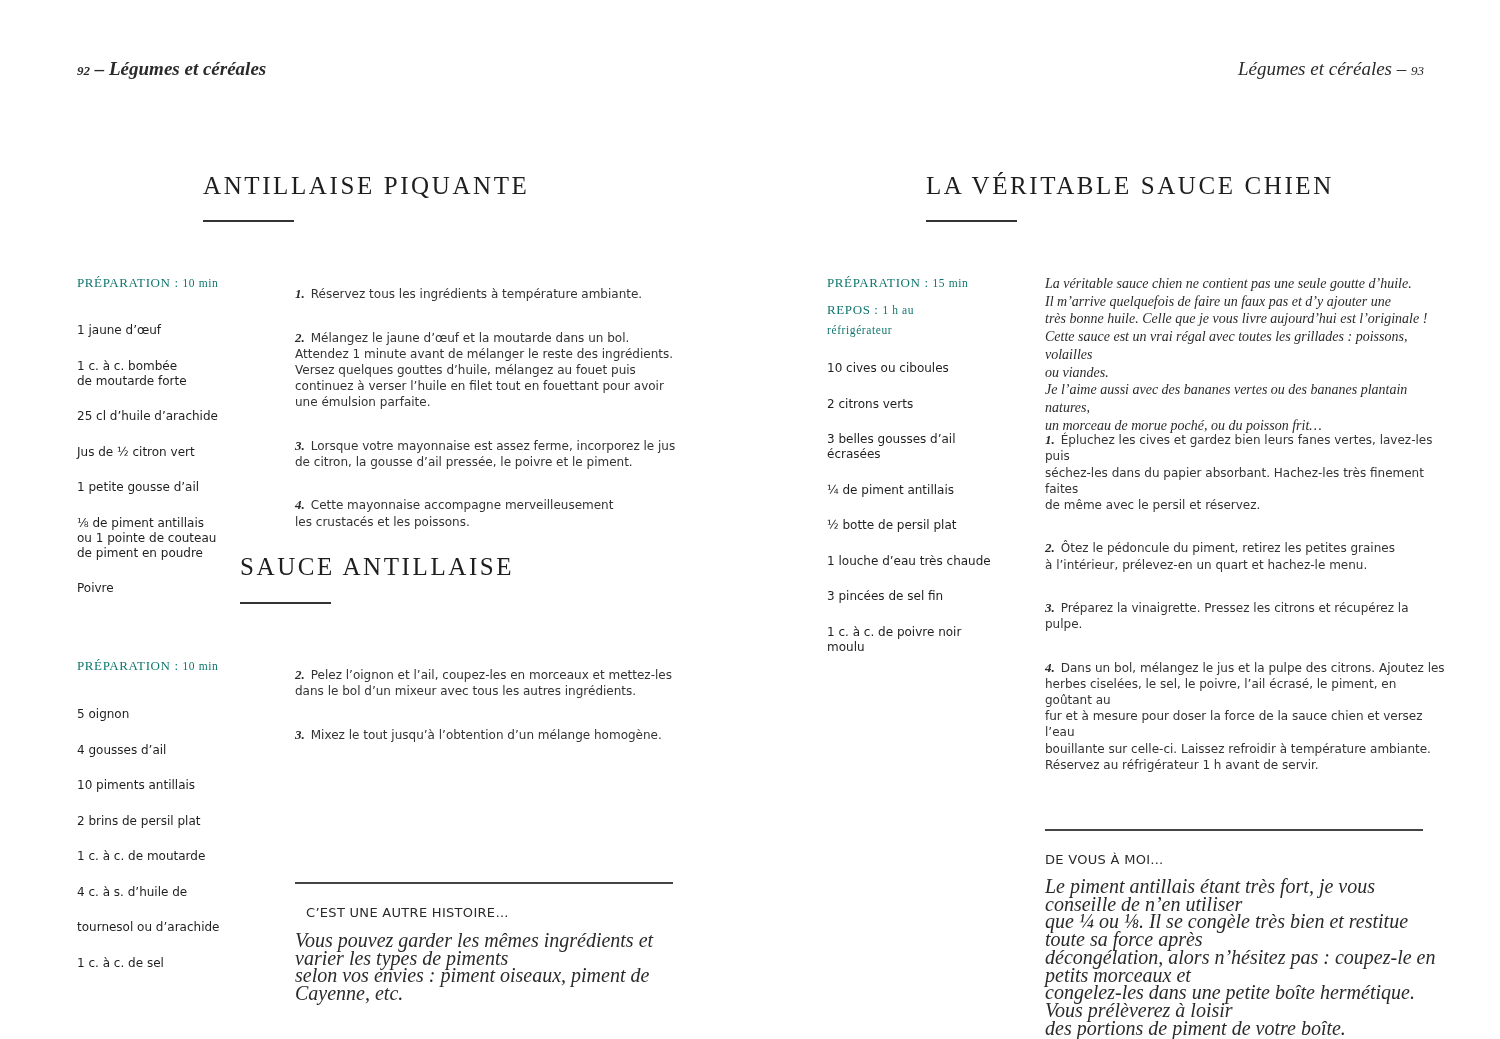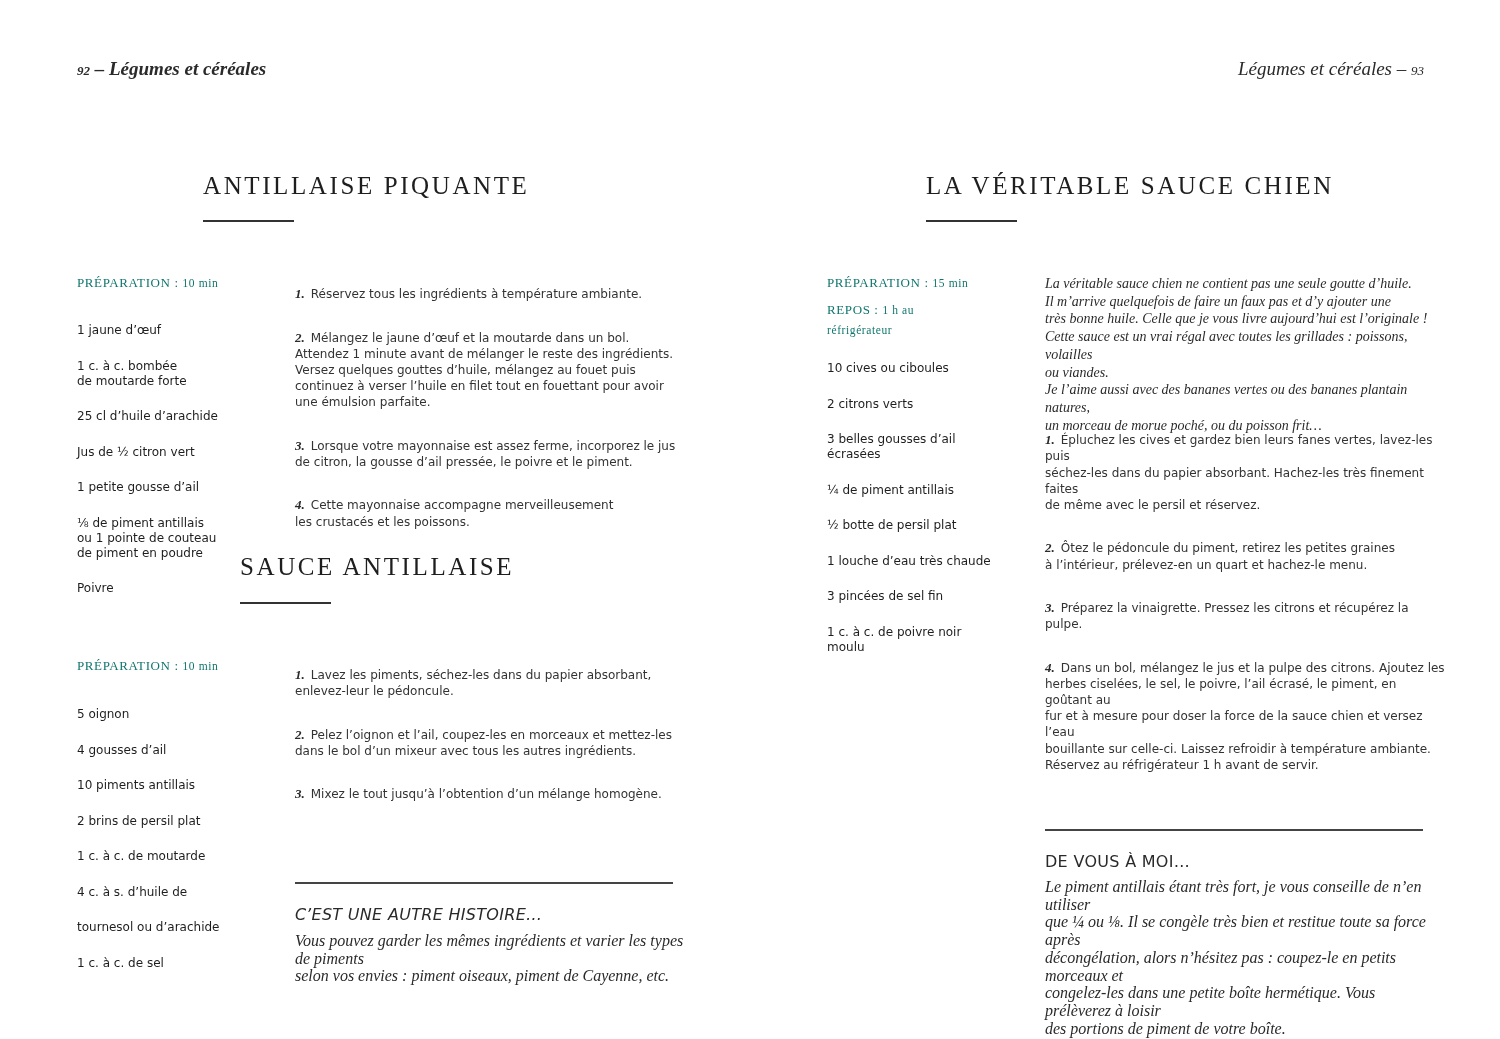--- a/index.html
+++ b/index.html
@@ -58,27 +58,27 @@
 
     .intro {
       position: absolute;
       font-family: "Liberation Serif", serif; font-style: italic;
       font-size: 14px; color: #2a2a2a; line-height: 17.7px;
     }
 
     .note-rule { position: absolute; height: 2px; background: #444; }
     .note-heading {
       position: absolute;
-      font-family: "DejaVu Sans", sans-serif; font-size: 16px;
+      font-family: "DejaVu Sans", sans-serif; font-size: 13px;
       letter-spacing: 0.3px; color: #2a2a2a;
     }
     .note-body {
       position: absolute;
       font-family: "Liberation Serif", serif; font-style: italic;
-      font-size: 16px; color: #2a2a2a; line-height: 17.7px;
+      font-size: 20px; color: #2a2a2a; line-height: 17.7px;
     }
   </style>
 </head>
 <body>
 
 <div class="page left">
   <div class="running-head">
     <span class="num">92</span>
     <span> – </span>
     <span>Légumes et céréales</span>
@@ -133,29 +133,27 @@
     <li>4 gousses d’ail</li>
     <li>10 piments antillais</li>
     <li>2 brins de persil plat</li>
     <li>1 c. à c. de moutarde</li>
     <li>4 c. à s. d’huile de</li>
     <li>tournesol ou d’arachide</li>
     <li>1 c. à c. de sel</li>
   </ul>
 
   <ol class="steps" style="left:295px; top:651px; width:400px; white-space:pre-line;">
-    <li><span class="step-num">1.</span><span>Lavez les piments, séchez-les dans du papier absorbant,
-enlevez-leur le pédoncule.</span></li>
     <li><span class="step-num">2.</span><span>Pelez l’oignon et l’ail, coupez-les en morceaux et mettez-les
 dans le bol d’un mixeur avec tous les autres ingrédients.</span></li>
     <li><span class="step-num">3.</span><span>Mixez le tout jusqu’à l’obtention d’un mélange homogène.</span></li>
   </ol>
 
   <div class="note-rule" style="left:295px; top:882px; width:378px;"></div>
-  <div class="note-heading" style="left:295px; top:905px;font-style:italic;">C’EST UNE AUTRE HISTOIRE…</div>
+  <div class="note-heading" style="left:306px; top:905px;">C’EST UNE AUTRE HISTOIRE…</div>
   <div class="note-body" style="left:295px; top:932px; width:400px; white-space:pre-line;">Vous pouvez garder les mêmes ingrédients et varier les types de piments
 selon vos envies : piment oiseaux, piment de Cayenne, etc.</div>
 </div>
 
 <div class="page right">
   <div class="running-head">
     <span>Légumes et céréales</span>
     <span> – </span>
     <span class="num">93</span>
   </div>

